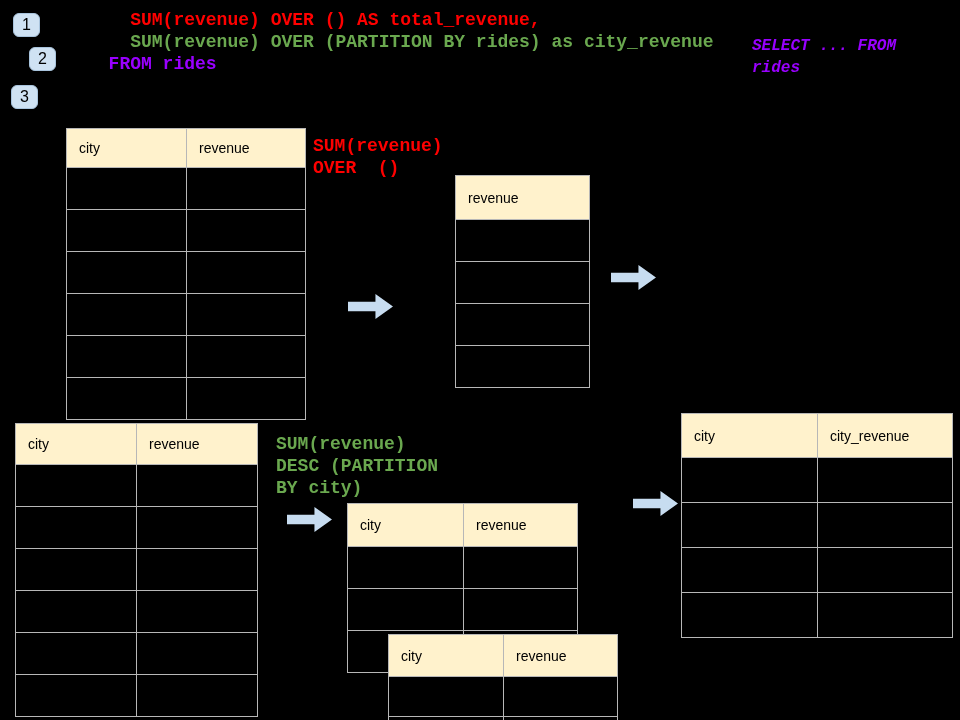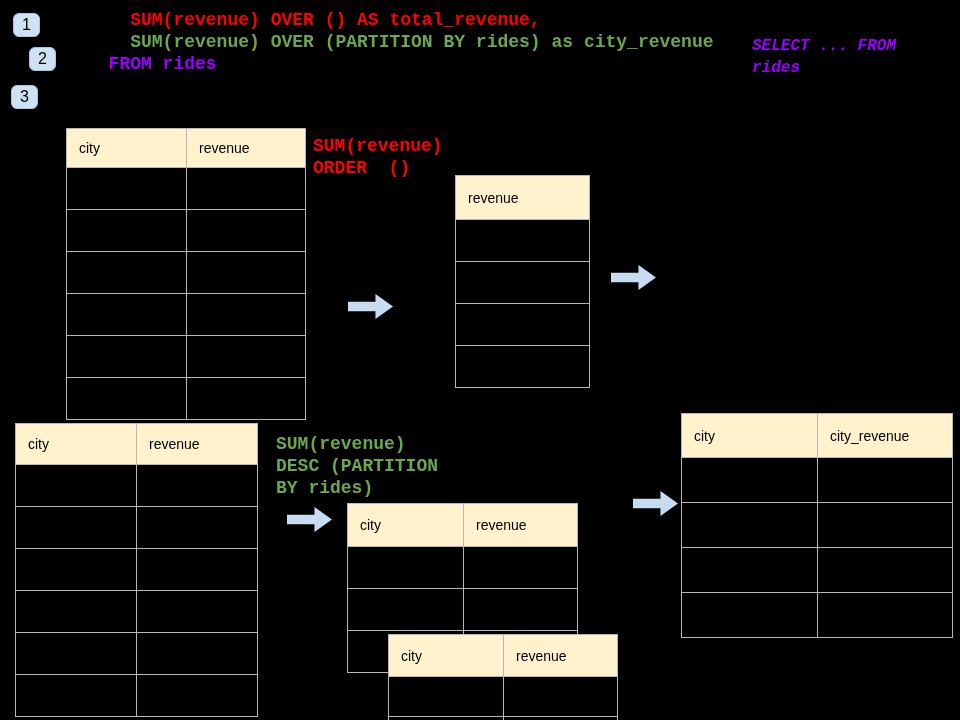--- a/index.html
+++ b/index.html
@@ -72,23 +72,23 @@
 <div class="page">
 
   <div class="badge" style="left:13px;top:13px;">1</div>
   <div class="badge" style="left:29px;top:47px;">2</div>
   <div class="badge" style="left:11px;top:85px;">3</div>
 
   <pre class="code sql-main"><div class="ln-red">    SUM(revenue) OVER () AS total_revenue,</div><div class="ln-green">    SUM(revenue) OVER (PARTITION BY rides) as city_revenue</div><div class="ln-purple">  FROM rides</div></pre>
 
   <pre class="code side-note"><div>SELECT ... FROM</div><div>rides</div></pre>
 
-  <pre class="code ann-total"><div>SUM(revenue)</div><div>ORDER  ()</div></pre>
-
-  <pre class="code ann-part"><div>SUM(revenue)</div><div>DESC (PARTITION</div><div>BY rides)</div></pre>
+  <pre class="code ann-total"><div>SUM(revenue)</div><div>OVER  ()</div></pre>
+
+  <pre class="code ann-part"><div>SUM(revenue)</div><div>DESC (PARTITION</div><div>BY city)</div></pre>
 
   <div class="tbl t1" style="left:66px;top:128px;">
     <table>
       <colgroup>
           <col style="width:120px">
           <col style="width:119px">
         </colgroup>
       <thead>
           <tr>
         <th>city</th>

